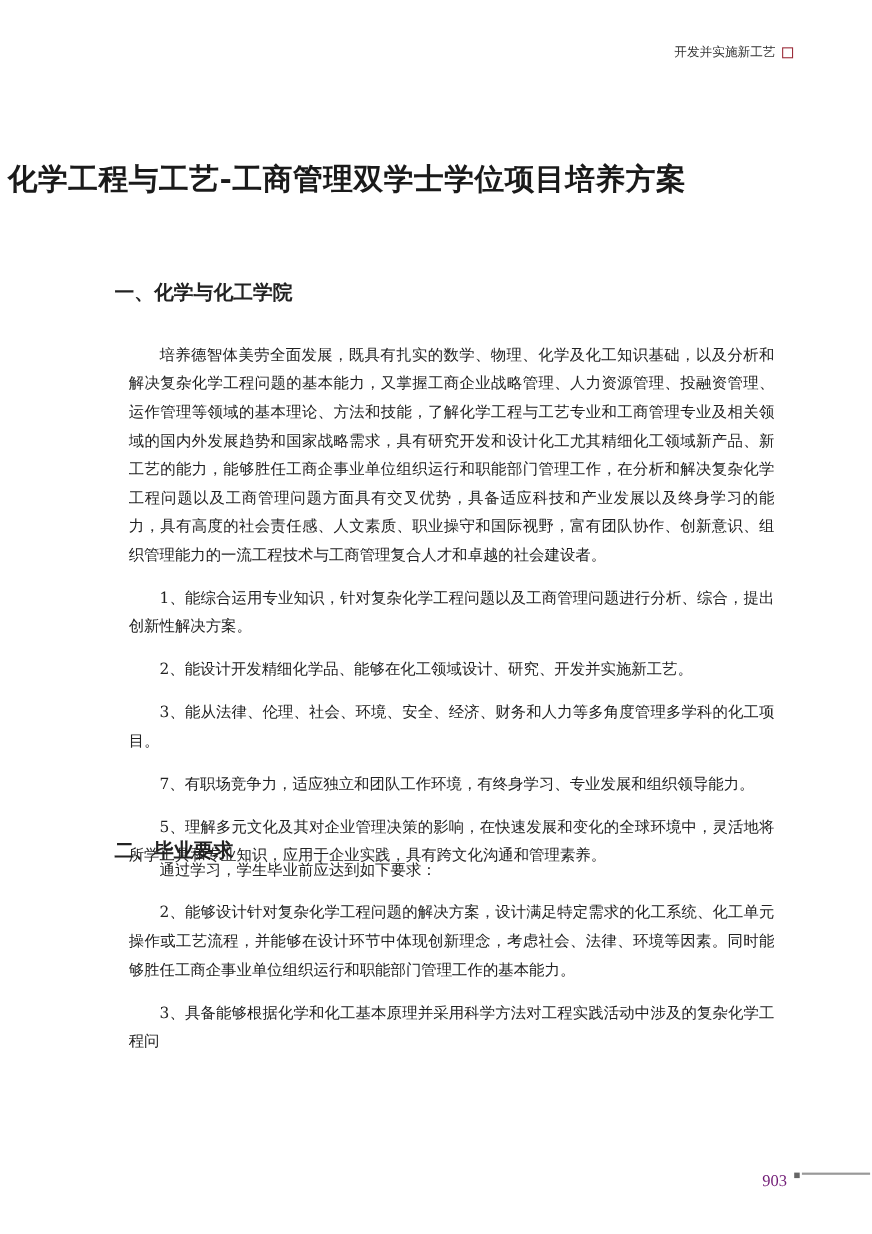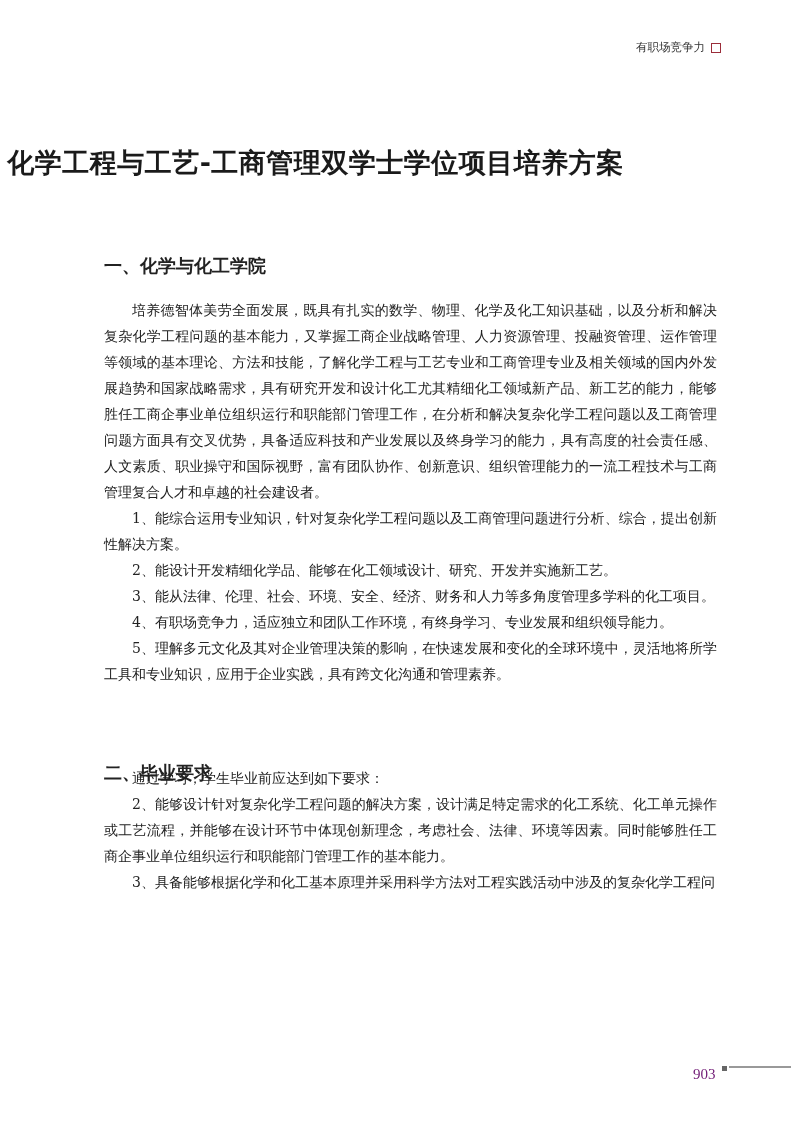--- a/index.html
+++ b/index.html
@@ -8,44 +8,44 @@
   .running-head { position:absolute; top:40px; right:72px; display:flex; align-items:center;
                   font-family:"DejaVu Sans","Liberation Sans",sans-serif; font-size:11.5px; color:#333; }
   .running-head .sq { display:inline-block; width:8px; height:8px; border:1.6px solid #9b2d3a; margin-left:6px; }
   .title { position:absolute; top:145px; left:0; width:631px; text-align:center;
            font-family:"DejaVu Serif","Liberation Serif",serif; font-weight:bold; font-size:27px;
            letter-spacing:0.5px; color:#1a1a1a; }
   .section { position:absolute; left:104px; font-family:"DejaVu Serif","Liberation Serif",serif;
              font-weight:bold; font-size:18px; color:#222; }
   .body { position:absolute; left:104px; width:613px; font-size:14px; line-height:26px;
           text-align:justify; font-family:"DejaVu Serif","Liberation Serif",serif; color:#222; }
-  .body p { margin:0; text-indent:28px; }
+  .body p { margin:13px; text-indent:28px; }
   .footer { position:absolute; top:1066px; left:693px; display:flex; 
             font-family:"Liberation Serif","DejaVu Serif",serif; font-size:15px; color:#701a75; }
   .footer .dot { display:inline-block; width:5px; height:5px; background:#666; margin-left:6px; }
   .footer .line { display:inline-block; width:62px; height:1.5px; background:#999; margin-left:2px; }
 </style>
 </head>
 <body>
 
 <div class="running-head">
-  <span>有职场竞争力</span>
+  <span>开发并实施新工艺</span>
   <span class="sq"></span>
 </div>
 
 <h1 class="title" style="margin:0;">化学工程与工艺-工商管理双学士学位项目培养方案</h1>
 
 <div class="section" style="top:254px;">一、化学与化工学院</div>
 
 <div class="body" style="top:297px;">
   <p>培养德智体美劳全面发展，既具有扎实的数学、物理、化学及化工知识基础，以及分析和解决复杂化学工程问题的基本能力，又掌握工商企业战略管理、人力资源管理、投融资管理、运作管理等领域的基本理论、方法和技能，了解化学工程与工艺专业和工商管理专业及相关领域的国内外发展趋势和国家战略需求，具有研究开发和设计化工尤其精细化工领域新产品、新工艺的能力，能够胜任工商企事业单位组织运行和职能部门管理工作，在分析和解决复杂化学工程问题以及工商管理问题方面具有交叉优势，具备适应科技和产业发展以及终身学习的能力，具有高度的社会责任感、人文素质、职业操守和国际视野，富有团队协作、创新意识、组织管理能力的一流工程技术与工商管理复合人才和卓越的社会建设者。</p>
   <p>1、能综合运用专业知识，针对复杂化学工程问题以及工商管理问题进行分析、综合，提出创新性解决方案。</p>
   <p>2、能设计开发精细化学品、能够在化工领域设计、研究、开发并实施新工艺。</p>
   <p>3、能从法律、伦理、社会、环境、安全、经济、财务和人力等多角度管理多学科的化工项目。</p>
-  <p>4、有职场竞争力，适应独立和团队工作环境，有终身学习、专业发展和组织领导能力。</p>
+  <p>7、有职场竞争力，适应独立和团队工作环境，有终身学习、专业发展和组织领导能力。</p>
   <p>5、理解多元文化及其对企业管理决策的影响，在快速发展和变化的全球环境中，灵活地将所学工具和专业知识，应用于企业实践，具有跨文化沟通和管理素养。</p>
 </div>
 
 <div class="section" style="top:761px;">二、毕业要求</div>
 
 <div class="body" style="top:765px;">
   <p>通过学习，学生毕业前应达到如下要求：</p>
   <p>2、能够设计针对复杂化学工程问题的解决方案，设计满足特定需求的化工系统、化工单元操作或工艺流程，并能够在设计环节中体现创新理念，考虑社会、法律、环境等因素。同时能够胜任工商企事业单位组织运行和职能部门管理工作的基本能力。</p>
   <p>3、具备能够根据化学和化工基本原理并采用科学方法对工程实践活动中涉及的复杂化学工程问</p>
 </div>

